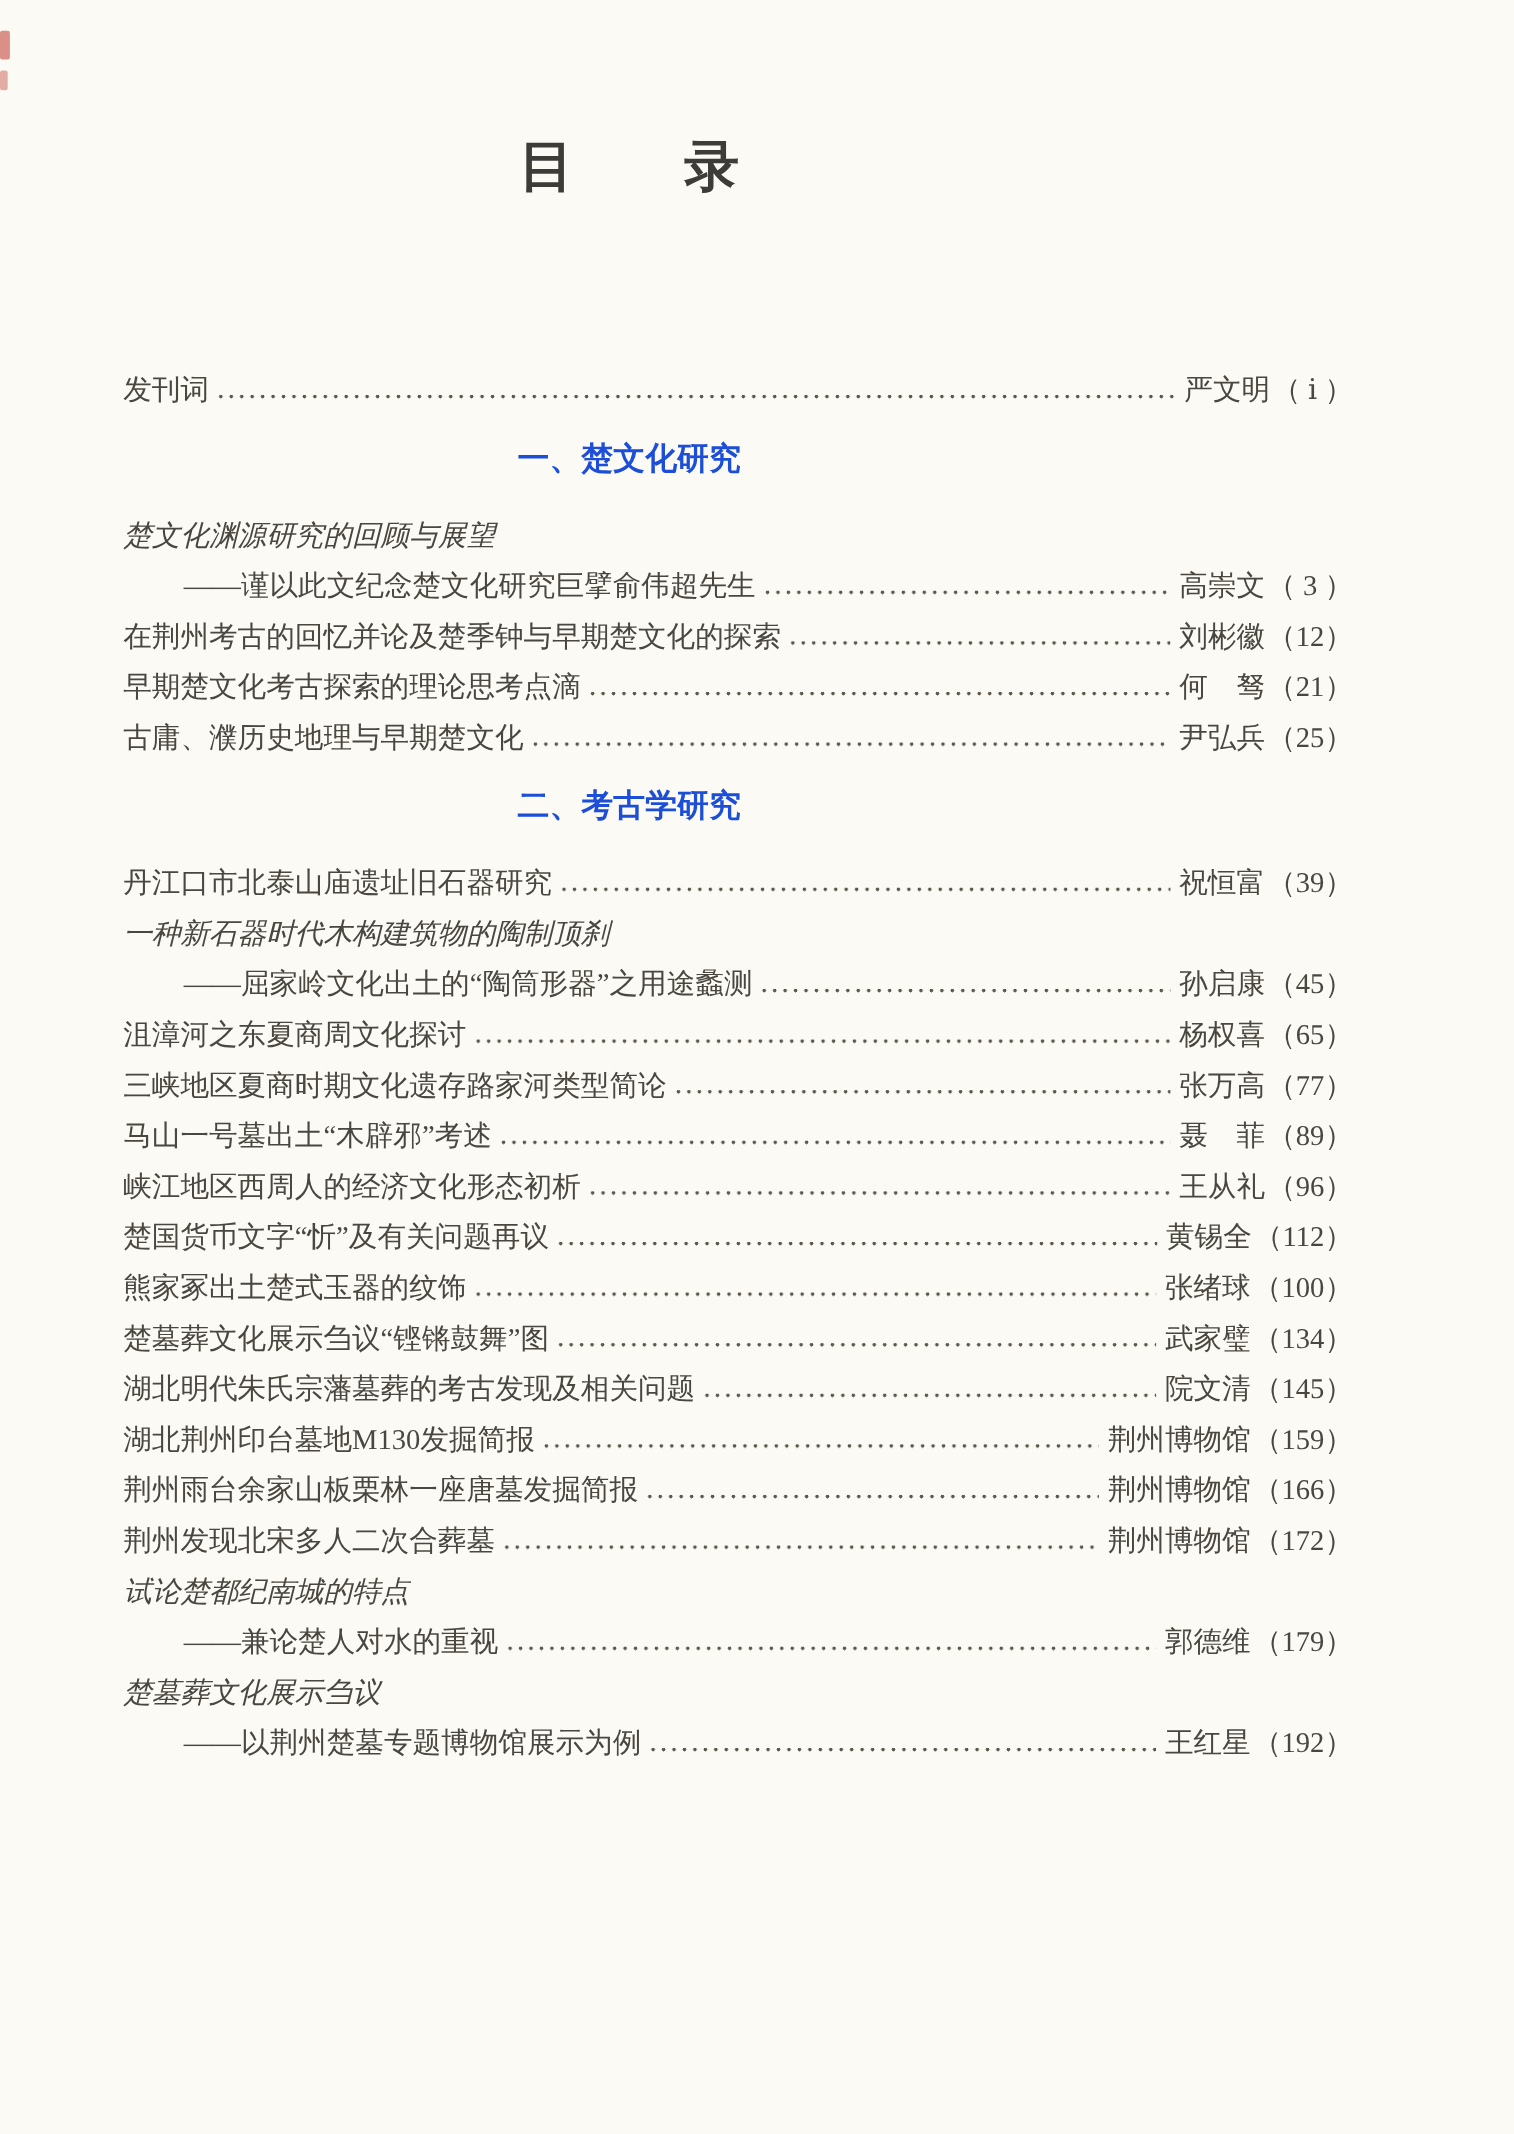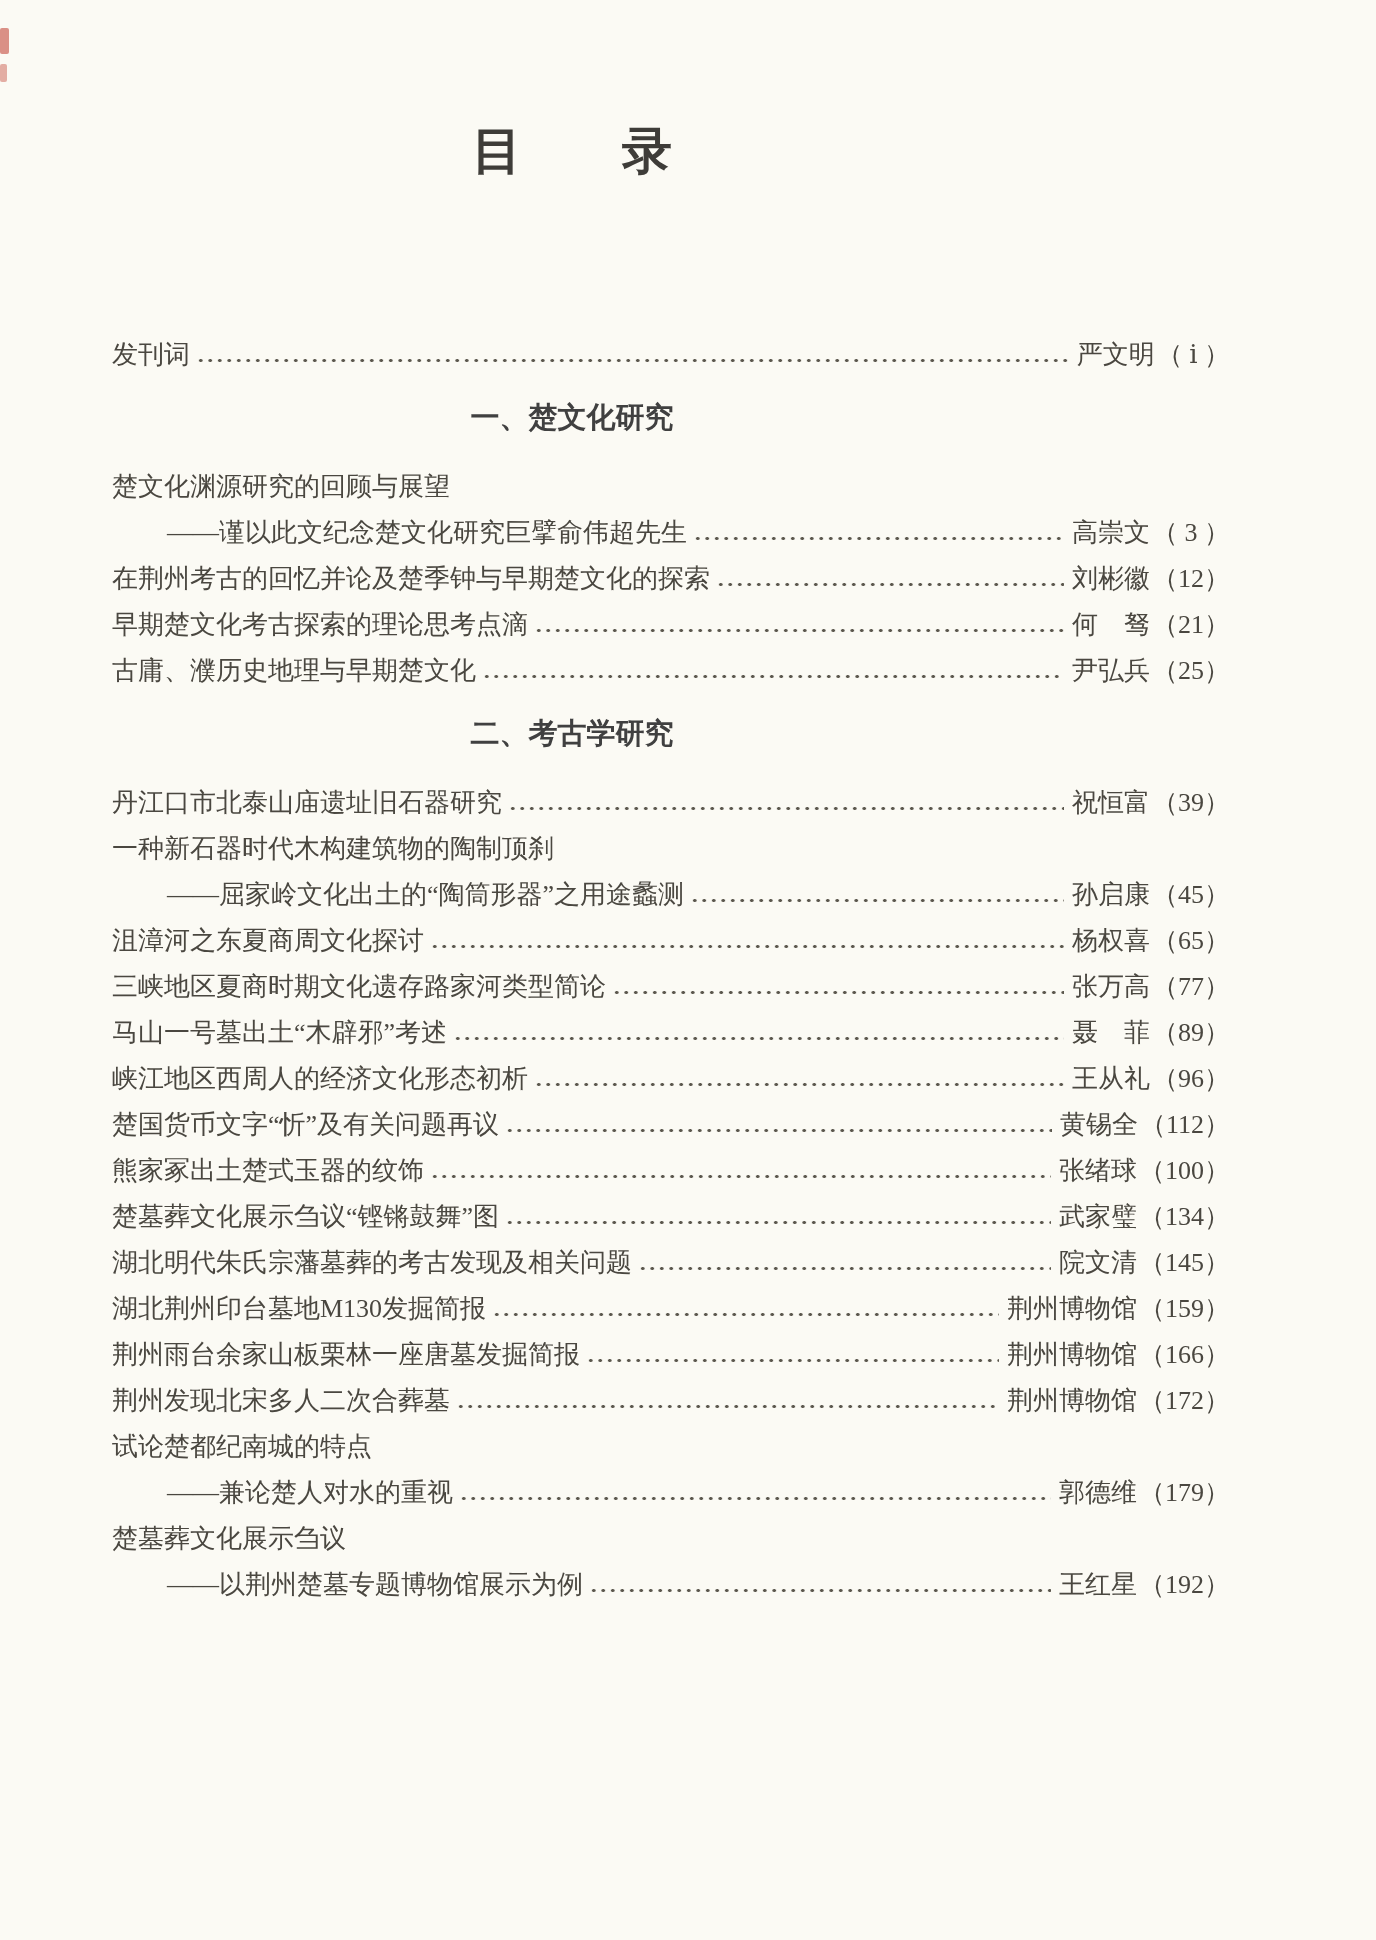--- a/index.html
+++ b/index.html
@@ -18,39 +18,39 @@
   .title{
     width:920px;text-align:center;
     padding-top:120px;margin:0;
     font-size:50px;font-weight:700;line-height:62px;
     color:#3e3c38;
   }
 
   .front{margin-top:150px;}
 
   .line{line-height:46px;font-size:26px;color:#4a4740;}
-  .plain{white-space:nowrap;}
+  .plain{white-space:nowrap;font-style:italic;}
   .row{display:flex;align-items:flex-end;}
   .t{white-space:nowrap;}
   .t.cont{padding-left:55px;}
   .dots{
     flex:1 1 auto;min-width:18px;align-self:stretch;
     margin:0 8px 0 6px;
     background-image:radial-gradient(circle at 50% 62%, #5b574d 1.5px, transparent 1.9px);
     background-size:9.5px 46px;
     background-repeat:repeat-x;
   }
   .author{white-space:nowrap;color:#4a4740;}
   .pageno{white-space:nowrap;color:#4a4740;margin-left:2px;}
 
   .section-h{
     width:920px;text-align:center;
     font-family:"Liberation Sans","DejaVu Sans",sans-serif;
     font-size:29px;font-weight:700;line-height:42px;
-    color:#404040;
+    color:#1d4ed8;
     margin:18px 0 26px 0;
   }
 </style>
 </head>
 <body>
 
 <div class="scan-mark"></div>
 <div class="scan-mark m2"></div>
 
 <div class="content">

